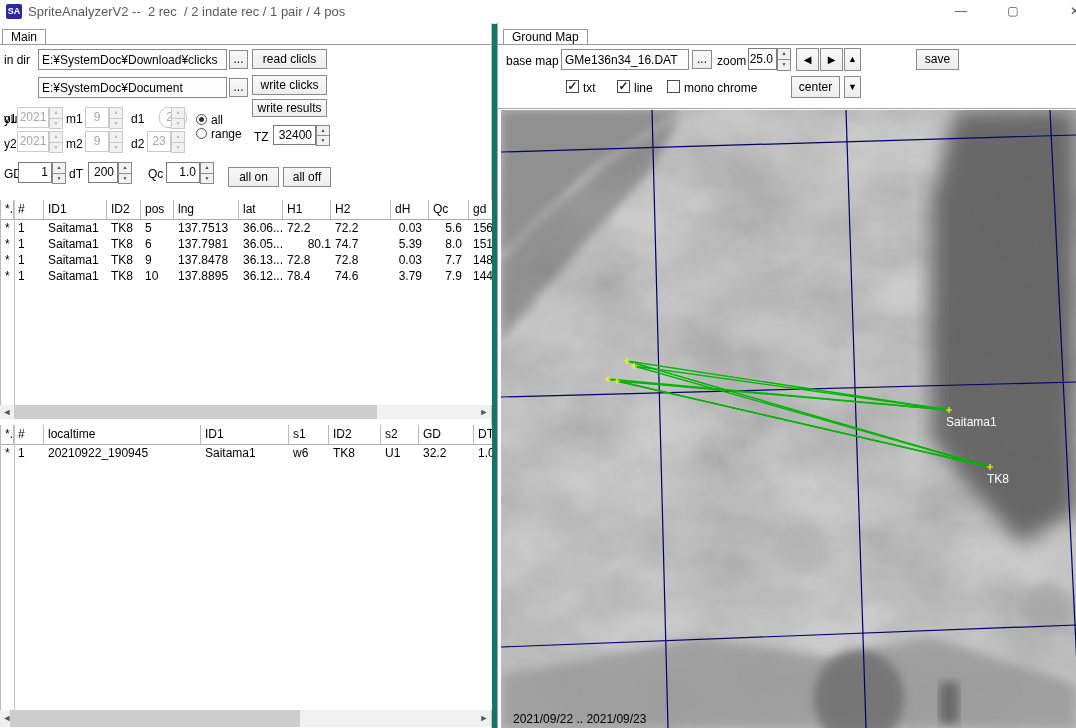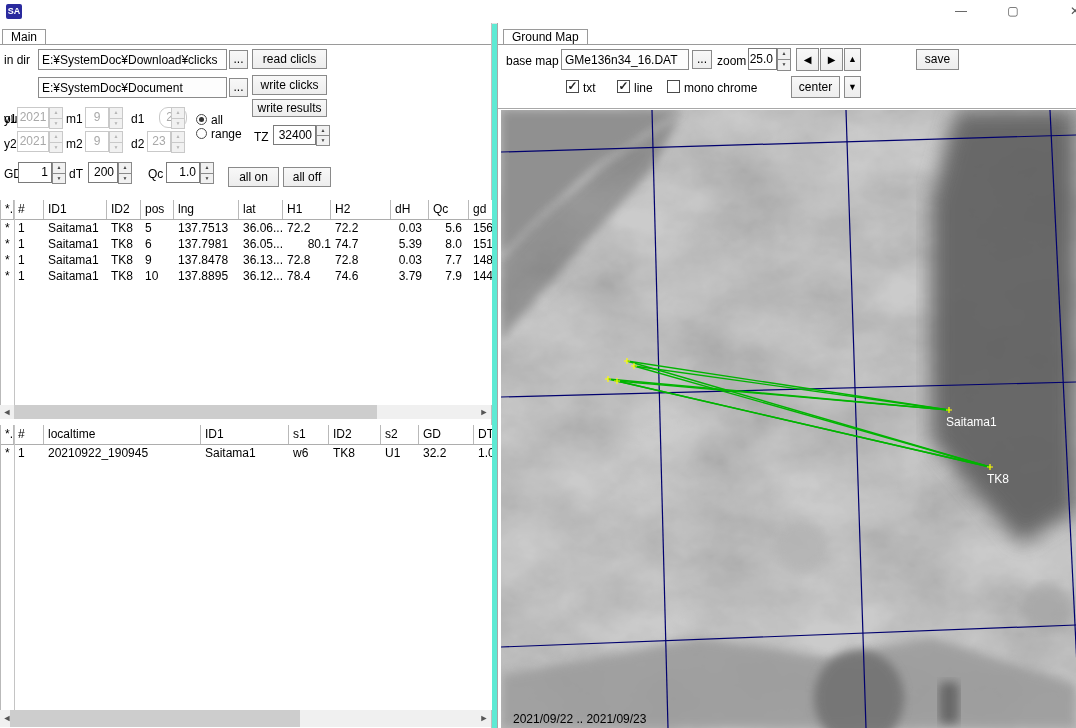--- a/index.html
+++ b/index.html
@@ -1,16 +1,16 @@
 <!DOCTYPE html>
 <html><head>
 <meta charset="utf-8">
 <style>
   html,body{margin:0;padding:0;background:#d9d9d9;}
-  .window{position:relative;width:1076px;height:728px;background:#5eead4;overflow:hidden;
+  .window{position:relative;width:1076px;height:728px;background:#0f766e;overflow:hidden;
           font-family:"Liberation Sans",sans-serif;font-size:12px;color:#000;}
   
   .titlebar{position:absolute;left:0;top:0;width:1076px;height:23px;background:#fff;border-bottom:1px solid #e3e3e3;}
   .app-logo{position:absolute;left:6px;top:4px;width:16px;height:15px;background:#2a2a9e;color:#fff;
             font-size:9px;font-weight:bold;text-align:center;line-height:15px;border-radius:2px;}
   .app-title{position:absolute;left:28px;top:4px;color:#5a5a5a;font-size:13px;white-space:pre;}
   .winbtn{position:absolute;top:0;width:38px;height:23px;text-align:center;line-height:23px;color:#555;font-size:12px;}
   
   .leftpanel{position:absolute;left:0;top:23px;width:491px;height:705px;background:#fff;border-right:1px solid #c0c0c0;}
   .rightpanel{position:absolute;left:497px;top:23px;width:579px;height:705px;background:#fff;border-left:1px solid #a8a8a8;}
@@ -53,20 +53,21 @@
   .mapframe{position:absolute;left:501px;top:110px;width:575px;height:618px;background:#8a8a8a;}
   svg text{font-family:"Liberation Sans",sans-serif;}
 </style>
 </head>
 <body>
 
 <div class="window">
 
   <div class="titlebar">
     <div class="app-logo">SA</div>
+    <div class="app-title">SpriteAnalyzerV2 --  2 rec  / 2 indate rec / 1 pair / 4 pos</div>
     <div class="winbtn" style="left:942px;">—</div>
     <div class="winbtn" style="left:994px;">▢</div>
     <div class="winbtn" style="left:1050px;width:50px;">✕</div>
   </div>
 
   <div class="leftpanel">
     <div class="tabstrip" style="left:0;top:6px;width:491px;">
       <div class="tab" style="left:2px;">Main</div>
     </div>
 

